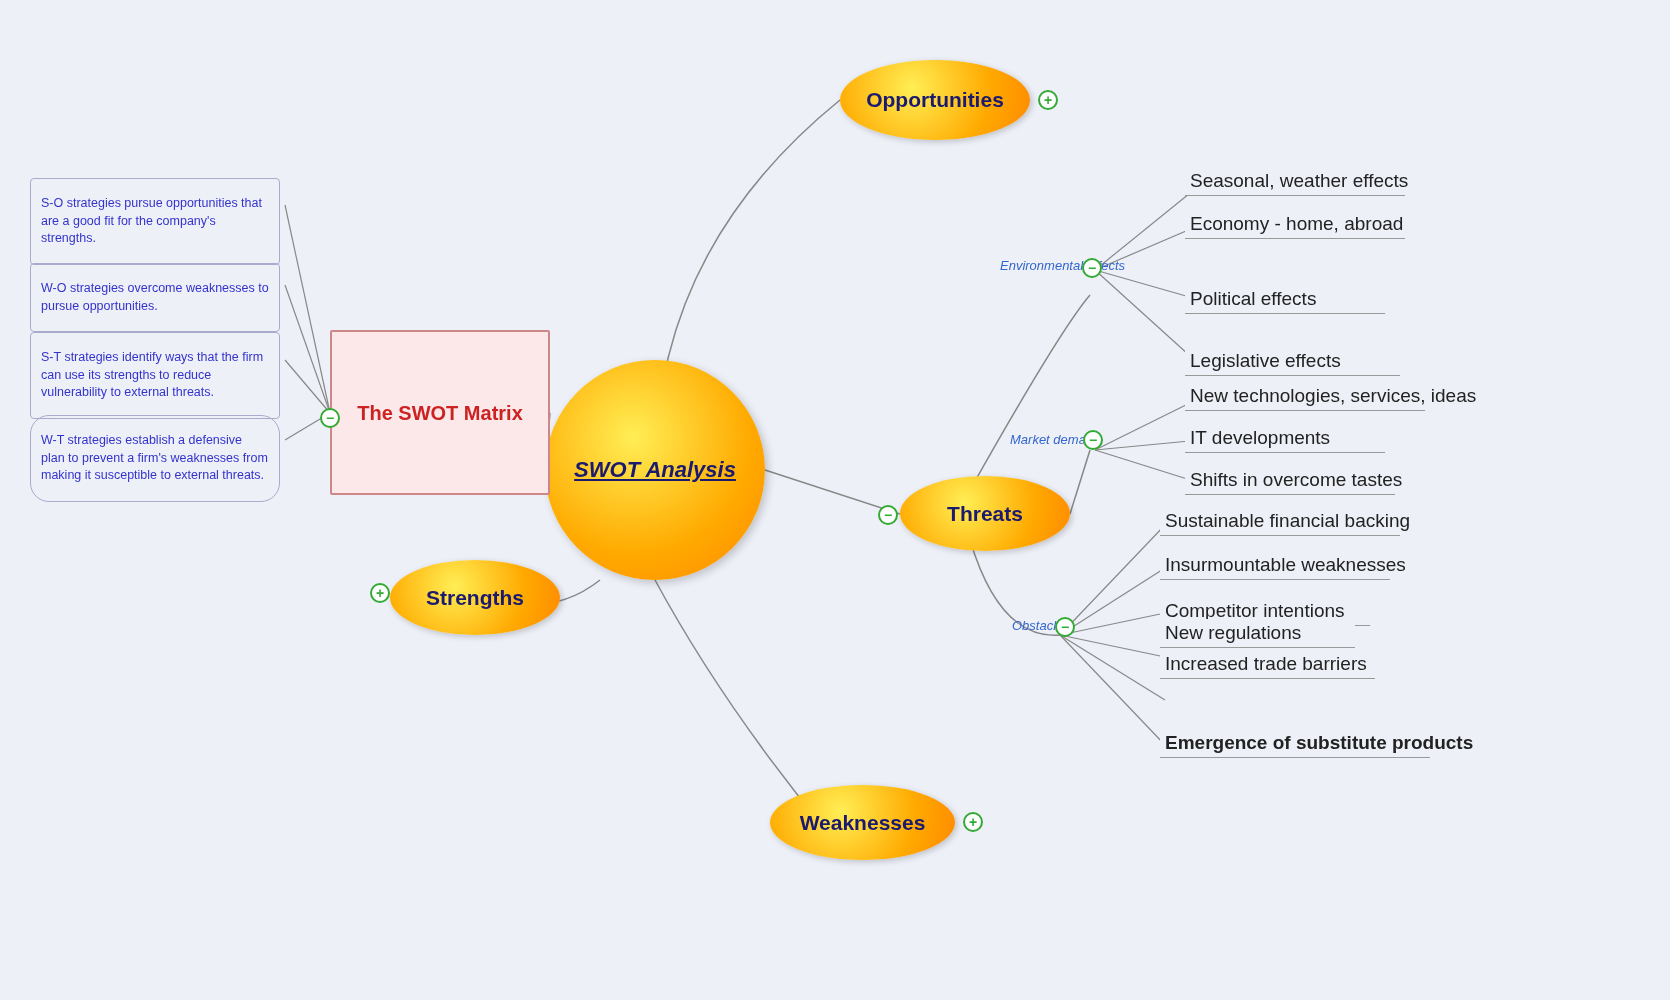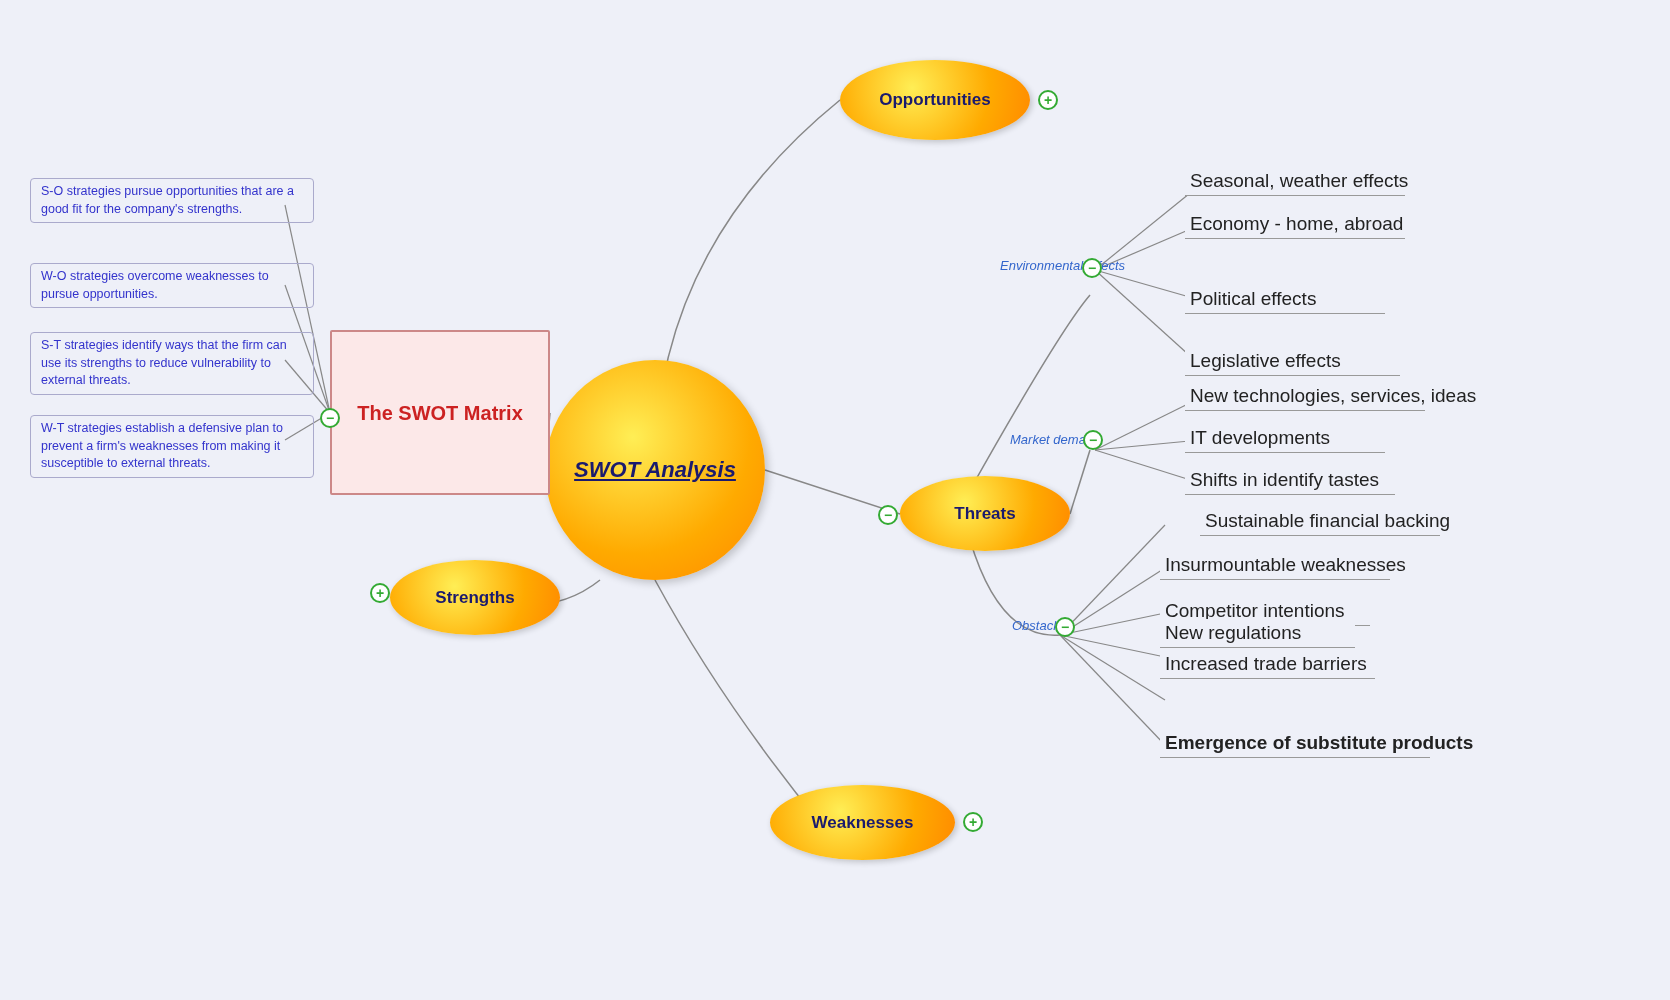--- a/index.html
+++ b/index.html
@@ -58,21 +58,21 @@
       border-radius: 50%;
       background: radial-gradient(circle at 38% 35%, #ffee55, #ffaa00 60%, #ff8800);
       display: flex;
       align-items: center;
       justify-content: center;
       text-align: center;
       box-shadow: 2px 2px 6px rgba(0,0,0,0.2);
       position: absolute;
     }
     .oval-node span {
-      font-size: 17px;
+      font-size: 21px;
       font-weight: bold;
       color: #1a1a6e;
     }
 
     
     .node-opportunities {
       width: 190px;
       height: 80px;
       left: 840px;
       top: 60px;
@@ -123,31 +123,31 @@
       text-align: center;
       line-height: 1.3;
     }
 
     
     .left-text-box {
       position: absolute;
       background: transparent;
       border: 1.5px solid #aaaacc;
       border-radius: 4px;
-      padding: 4px 10px;
-      width: 284px;
+      padding: 16px 10px;
+      width: 250px;
       font-size: 12.5px;
       color: #3333cc;
       line-height: 1.4;
     }
 
     .text-so { left: 30px; top: 178px; }
     .text-wo { left: 30px; top: 263px; }
     .text-st { left: 30px; top: 332px; }
-    .text-wt { left: 30px; top: 415px; }
+    .text-wt { left: 30px; top: 415px; border-radius: 19px; }
 
     
     .branch-label {
       position: absolute;
       font-size: 13px;
       color: #3366cc;
       font-style: italic;
     }
 
     
@@ -305,31 +305,31 @@
   <span>−</span>
 </div>
 
 <div class="leaf-item" style="left:1185px; top:382px; width:240px;">
   <span>New technologies, services, ideas</span>
 </div>
 <div class="leaf-item" style="left:1185px; top:424px; width:200px;">
   <span>IT developments</span>
 </div>
 <div class="leaf-item" style="left:1185px; top:466px; width:210px;">
-  <span>Shifts in identify tastes</span>
+  <span>Shifts in overcome tastes</span>
 </div>
 
 <div class="branch-label" style="left:1012px; top:618px;">
   <span>Obstacles</span>
 </div>
 <div class="toggle-btn minus" style="left:1055px; top:617px;">
   <span>−</span>
 </div>
 
-<div class="leaf-item" style="left:1200px; top:507px; width:240px;">
+<div class="leaf-item" style="left:1160px; top:507px; width:240px;">
   <span>Sustainable financial backing</span>
 </div>
 <div class="leaf-item" style="left:1160px; top:551px; width:230px;">
   <span>Insurmountable weaknesses</span>
 </div>
 <div class="leaf-item" style="left:1160px; top:597px; width:210px;">
   <span>Competitor intentions</span>
 </div>
 <div class="leaf-item" style="left:1160px; top:619px; width:195px;">
   <span>New regulations</span>

